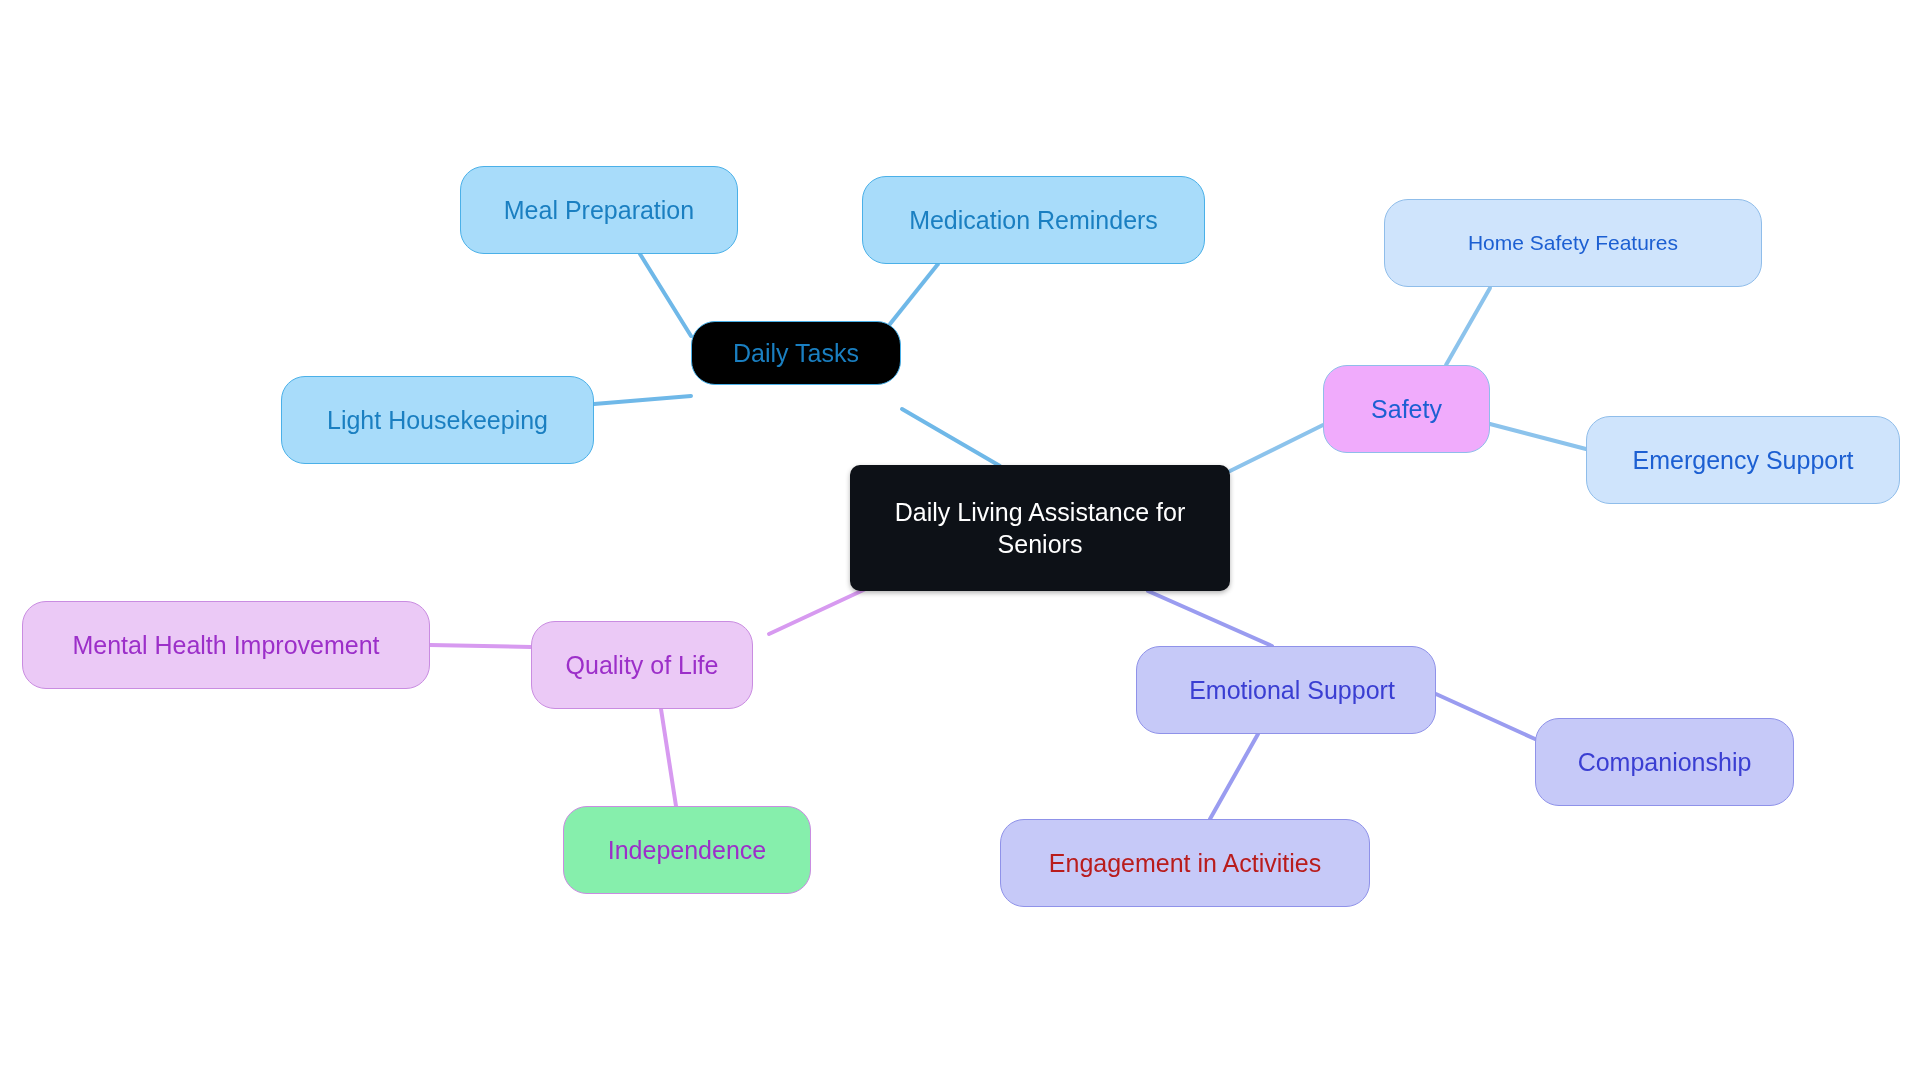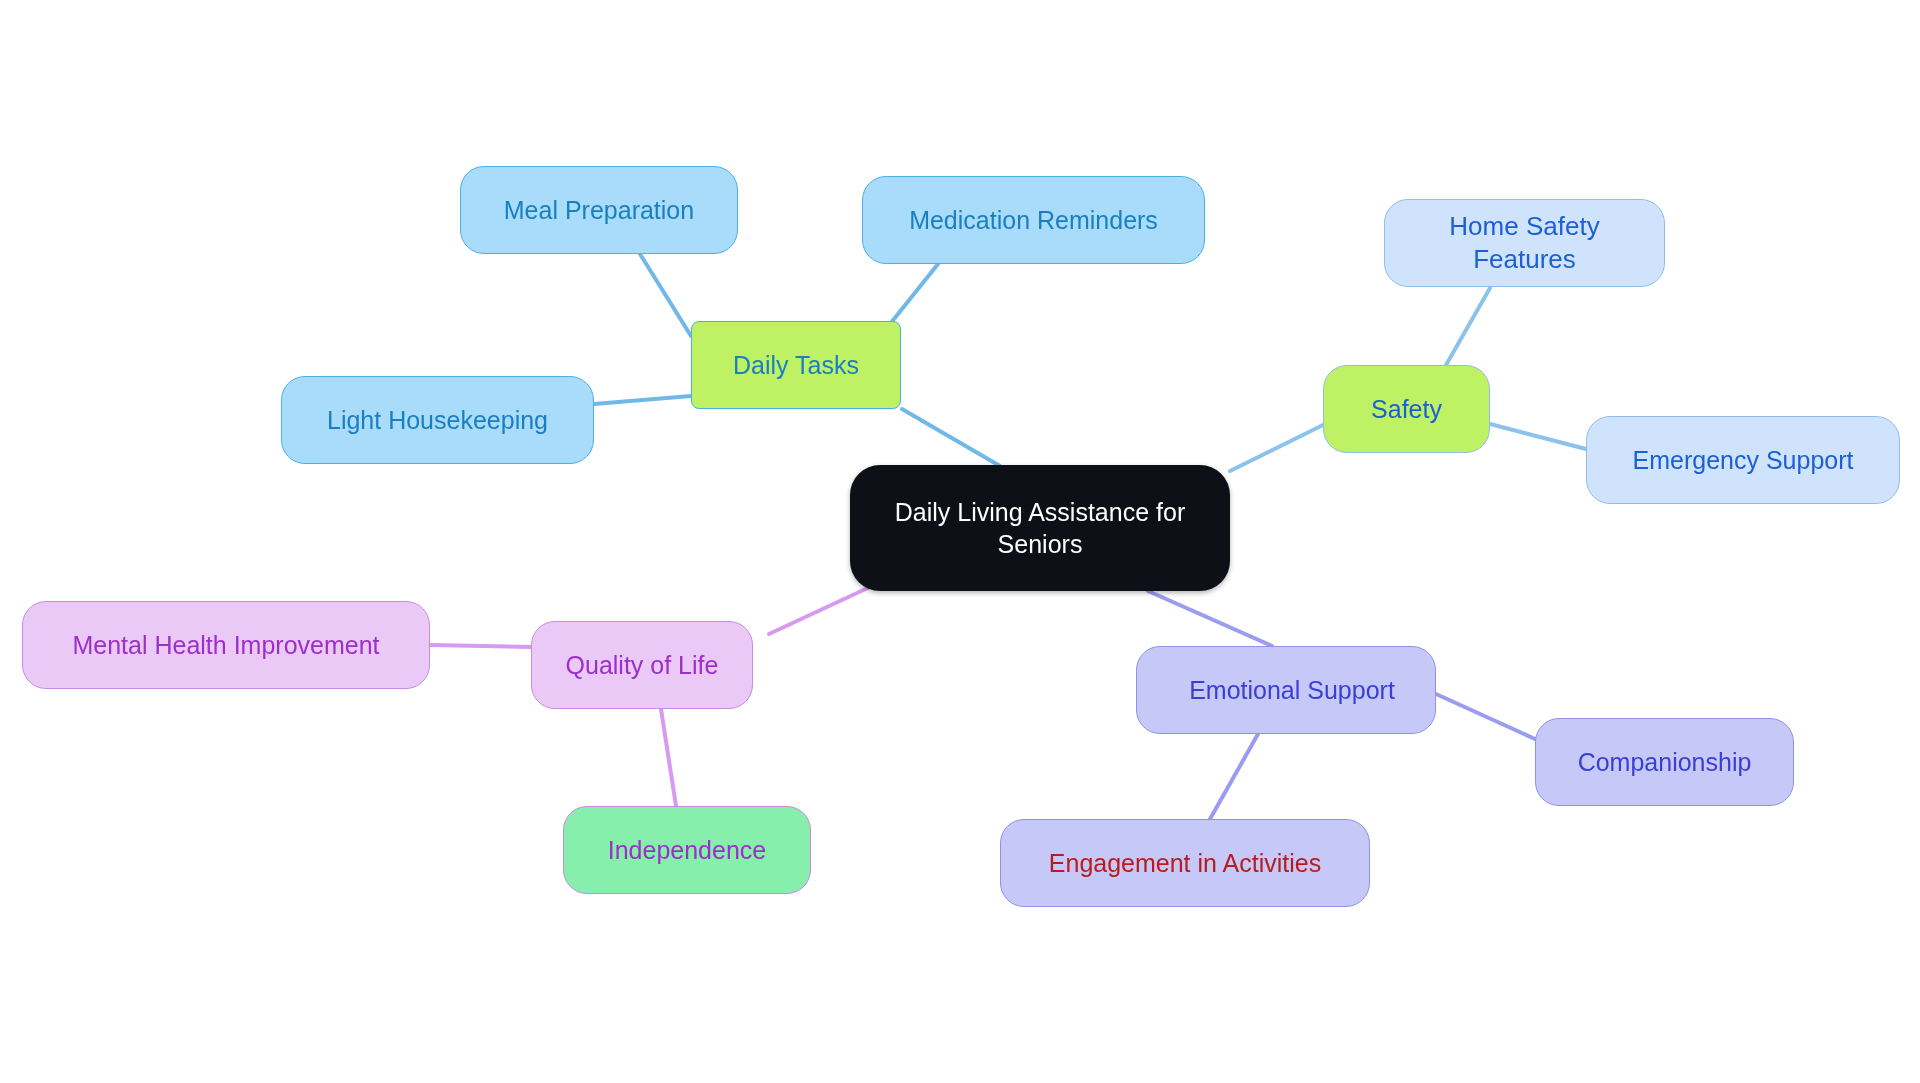--- a/index.html
+++ b/index.html
@@ -36,21 +36,21 @@
     justify-content: center;
     text-align: center;
     border-style: solid;
     border-width: 1.6px;
     border-radius: 24px;
     white-space: pre-line;
     line-height: 1.28;
     user-select: none;
   }
   .node.root {
-    border-radius: 30px;
+    border-radius: 10px;
     border-width: 0;
     box-shadow: 0 2px 5px rgba(0,0,0,0.30);
   }
   .node-label {
     display: block;
     width: 100%;
     padding: 0 14px;
     box-sizing: border-box;
   }
 </style>
@@ -69,26 +69,26 @@
       <line x1="1148" y1="591" x2="1272" y2="646" stroke="#9a9cf0" stroke-width="4" stroke-linecap="round"></line>
       <line x1="1436" y1="694" x2="1535" y2="739" stroke="#9a9cf0" stroke-width="4" stroke-linecap="round"></line>
       <line x1="1258" y1="734" x2="1210" y2="819" stroke="#9a9cf0" stroke-width="4" stroke-linecap="round"></line>
       <line x1="872" y1="586" x2="769" y2="634" stroke="#d79af0" stroke-width="4" stroke-linecap="round"></line>
       <line x1="531" y1="647" x2="430" y2="645" stroke="#d79af0" stroke-width="4" stroke-linecap="round"></line>
       <line x1="661" y1="709" x2="676" y2="806" stroke="#d79af0" stroke-width="4" stroke-linecap="round"></line>
     </svg>
   <div id="node-layer">
       <div class="node root" style="left: 850px; top: 465px; width: 380px; height: 126px; background: rgb(13, 17, 23); border-color: rgb(13, 17, 23); color: rgb(255, 255, 255); font-size: 25px;"><span class="node-label">Daily Living Assistance for
 Seniors</span></div>
-      <div class="node" style="left: 691px; top: 321px; width: 210px; height: 88px; background: #bef264; border-color: rgb(74, 176, 232); color: rgb(26, 127, 193); font-size: 25px; border-radius: 8px;"><span class="node-label">Daily Tasks</span></div>
+      <div class="node" style="left: 691px; top: 321px; width: 210px; height: 64px; background: #000000; border-color: rgb(74, 176, 232); color: rgb(26, 127, 193); font-size: 25px;"><span class="node-label">Daily Tasks</span></div>
       <div class="node" style="left: 460px; top: 166px; width: 278px; height: 88px; background: rgb(168, 220, 250); border-color: rgb(74, 176, 232); color: rgb(26, 127, 193); font-size: 25px;"><span class="node-label">Meal Preparation</span></div>
       <div class="node" style="left: 862px; top: 176px; width: 343px; height: 88px; background: rgb(168, 220, 250); border-color: rgb(74, 176, 232); color: rgb(26, 127, 193); font-size: 25px;"><span class="node-label">Medication Reminders</span></div>
       <div class="node" style="left: 281px; top: 376px; width: 313px; height: 88px; background: rgb(168, 220, 250); border-color: rgb(74, 176, 232); color: rgb(26, 127, 193); font-size: 25px;"><span class="node-label">Light Housekeeping</span></div>
-      <div class="node" style="left: 1323px; top: 365px; width: 167px; height: 88px; background: #bef264; border-color: rgb(143, 189, 234); color: rgb(28, 95, 210); font-size: 25px;"><span class="node-label">Safety</span></div>
-      <div class="node" style="left: 1384px; top: 199px; width: 281px; height: 88px; background: rgb(207, 228, 252); border-color: rgb(143, 189, 234); color: rgb(28, 95, 210); font-size: 26px;"><span class="node-label">Home Safety Features</span></div>
+      <div class="node" style="left: 1323px; top: 365px; width: 167px; height: 88px; background: #f0abfc; border-color: rgb(143, 189, 234); color: rgb(28, 95, 210); font-size: 25px;"><span class="node-label">Safety</span></div>
+      <div class="node" style="left: 1384px; top: 199px; width: 378px; height: 88px; background: rgb(207, 228, 252); border-color: rgb(143, 189, 234); color: rgb(28, 95, 210); font-size: 21px;"><span class="node-label">Home Safety Features</span></div>
       <div class="node" style="left: 1586px; top: 416px; width: 314px; height: 88px; background: rgb(207, 228, 252); border-color: rgb(143, 189, 234); color: rgb(28, 95, 210); font-size: 25px;"><span class="node-label">Emergency Support</span></div>
       <div class="node" style="left: 1136px; top: 646px; width: 300px; height: 88px; background: rgb(198, 201, 248); border-color: rgb(143, 146, 233); color: rgb(58, 62, 210); font-size: 25px; padding-left: 12px;"><span class="node-label">Emotional Support</span></div>
       <div class="node" style="left: 1535px; top: 718px; width: 259px; height: 88px; background: rgb(198, 201, 248); border-color: rgb(143, 146, 233); color: rgb(58, 62, 210); font-size: 25px;"><span class="node-label">Companionship</span></div>
       <div class="node" style="left: 1000px; top: 819px; width: 370px; height: 88px; background: rgb(198, 201, 248); border-color: rgb(143, 146, 233); color: #b91c1c; font-size: 25px;"><span class="node-label">Engagement in Activities</span></div>
       <div class="node" style="left: 531px; top: 621px; width: 222px; height: 88px; background: rgb(235, 201, 246); border-color: rgb(201, 140, 225); color: rgb(156, 47, 201); font-size: 25px;"><span class="node-label">Quality of Life</span></div>
       <div class="node" style="left: 22px; top: 601px; width: 408px; height: 88px; background: rgb(235, 201, 246); border-color: rgb(201, 140, 225); color: rgb(156, 47, 201); font-size: 25px;"><span class="node-label">Mental Health Improvement</span></div>
       <div class="node" style="left: 555px; top: 806px; width: 248px; height: 88px; background: #86efac; border-color: rgb(201, 140, 225); color: rgb(156, 47, 201); font-size: 25px; margin-left: 8px;"><span class="node-label">Independence</span></div>
     </div>
 </div>
 

